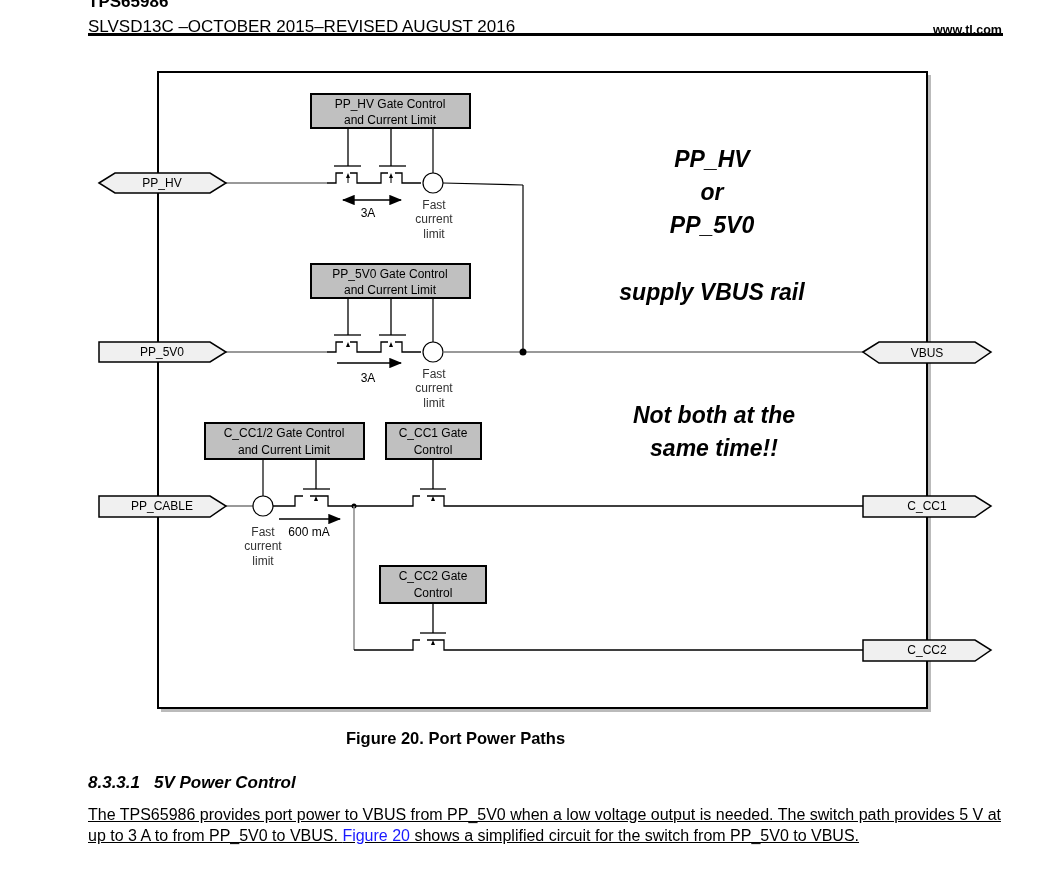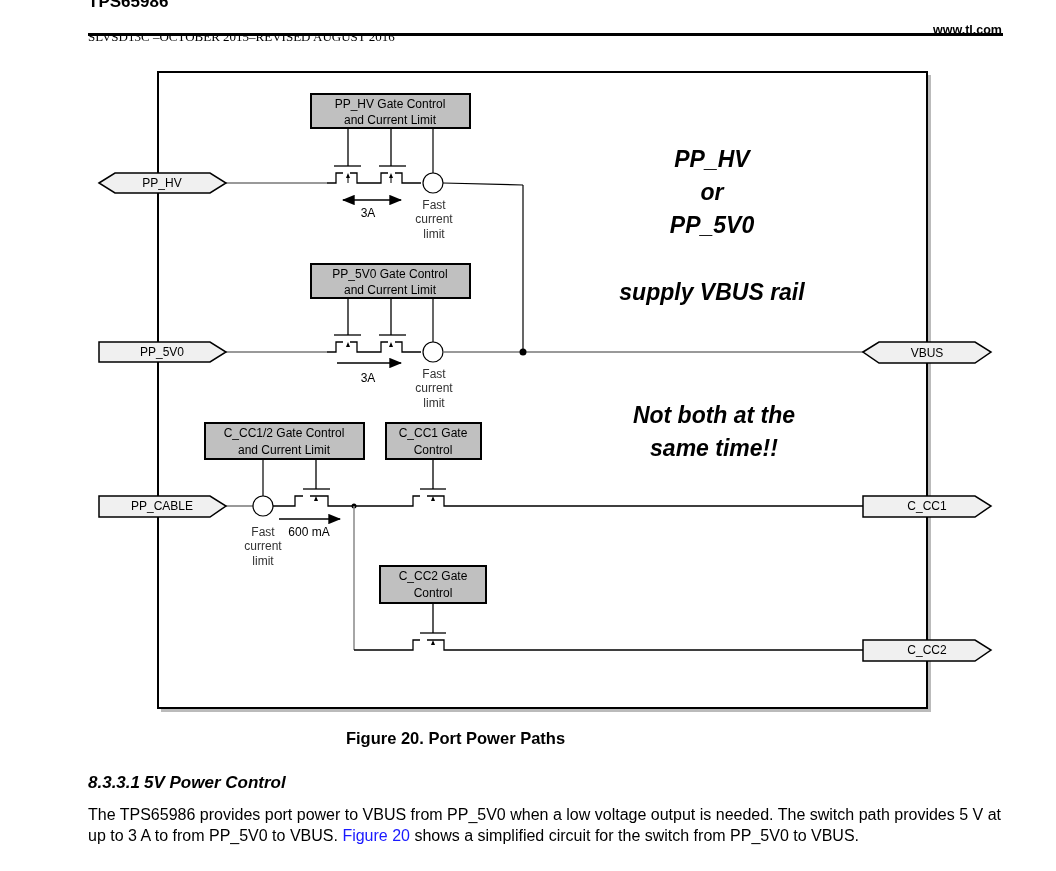--- a/index.html
+++ b/index.html
@@ -1,25 +1,25 @@
 <!DOCTYPE html>
 <html><head>
 <meta charset="utf-8">
 <style>
   html, body { margin:0; padding:0; background:#ffffff; }
   body { width:1056px; height:871px; position:relative; overflow:hidden; font-family:"Liberation Sans", sans-serif; color:#000; }
   .hdr-title { position:absolute; left:88px; top:-8px; font-size:17px; font-weight:bold; font-family:"Liberation Sans", sans-serif; }
-  .hdr-sub { position:absolute; left:88px; top:17px; font-size:13px; font-family:Liberation Serif, serif;margin-top:12px; }
+  .hdr-sub { position:absolute; left:88px; top:17px; font-size:17px; font-family:Liberation Sans, sans-serif; }
   .hdr-url { position:absolute; right:54px; top:17px; font-size:12.5px; font-weight:bold; font-family:"Liberation Sans", sans-serif;margin-top:6px; }
   .hdr-rule { position:absolute; left:88px; top:33px; width:915px; height:3px; background:#000; }
   svg#diagram { position:absolute; left:0; top:0; }
   .caption { position:absolute; left:0; width:911px; top:729px; text-align:center; font-size:16.5px; font-weight:bold; font-family:"Liberation Sans", sans-serif; }
   .section { position:absolute; left:88px; top:773px; font-size:17px; font-weight:bold; font-style:italic; font-family:"Liberation Sans", sans-serif; }
-  .section .num { margin-right:4px; }
-  .para { position:absolute; left:88px; top:805px; width:913px; font-size:16px; line-height:20.5px; text-align:justify; font-family:"Liberation Sans", sans-serif; }
+  .section .num { margin-right:14px; }
+  .para { position:absolute; left:88px; top:805px; width:913px; font-size:16px; line-height:20.5px; text-align:justify; font-family:"Liberation Sans", sans-serif;text-decoration:underline; }
   .link { color:#1a1aff; }
   .dtext { font-family:"Liberation Sans", sans-serif; }
 </style>
 </head>
 <body>
 
 <div class="hdr-title">TPS65986</div>
 <div class="hdr-sub">SLVSD13C –OCTOBER 2015–REVISED AUGUST 2016</div>
 <div class="hdr-url">www.tl.com</div>
 <div class="hdr-rule"></div>

